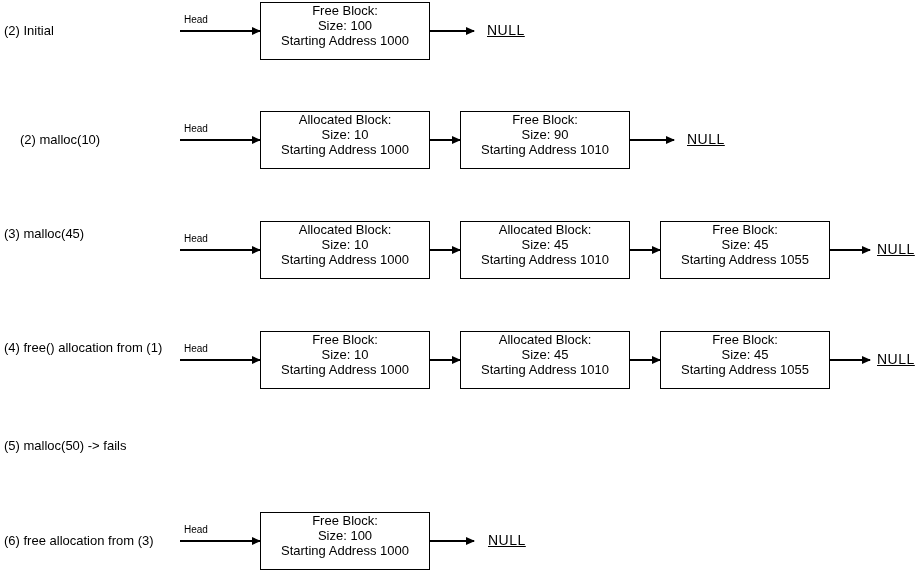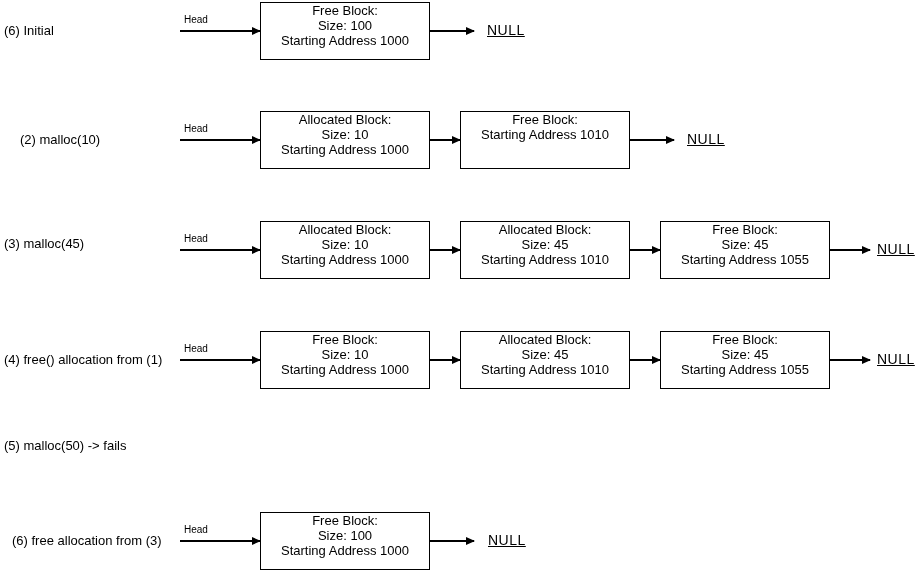--- a/index.html
+++ b/index.html
@@ -21,21 +21,21 @@
     position:absolute;width:170px;height:58px;box-sizing:border-box;
     border:1.5px solid #000;background:#fff;text-align:center;
     font-size:13px;line-height:15px;white-space:nowrap;
   }
 </style>
 </head>
 <body>
 
 <div class="canvas">
 
-  <div class="lbl" style="left:4px;top:23px">(6) Initial</div>
+  <div class="lbl" style="left:4px;top:23px">(2) Initial</div>
   <div class="head-lbl" style="left:184px;top:13px">Head</div>
   <div class="arrow" style="left:180px;top:30px;width:80px"></div>
   <div class="node" style="left:260px;top:2px">
     <div>Free Block:</div>
     <div>Size: 100</div>
     <div>Starting Address 1000</div>
   </div>
   <div class="arrow" style="left:430px;top:30px;width:44px"></div>
   <div class="null-lbl" style="left:487px;top:23px">NULL</div>
 
@@ -43,26 +43,27 @@
   <div class="head-lbl" style="left:184px;top:122px">Head</div>
   <div class="arrow" style="left:180px;top:139px;width:80px"></div>
   <div class="node" style="left:260px;top:111px">
     <div>Allocated Block:</div>
     <div>Size: 10</div>
     <div>Starting Address 1000</div>
   </div>
   <div class="arrow" style="left:430px;top:139px;width:30px"></div>
   <div class="node" style="left:460px;top:111px">
     <div>Free Block:</div>
+    <div>Size: 90</div>
     <div>Starting Address 1010</div>
   </div>
   <div class="arrow" style="left:630px;top:139px;width:44px"></div>
   <div class="null-lbl" style="left:687px;top:132px">NULL</div>
 
-  <div class="lbl" style="left:4px;top:236px">(3) malloc(45)</div>
+  <div class="lbl" style="left:4px;top:226px">(3) malloc(45)</div>
   <div class="head-lbl" style="left:184px;top:232px">Head</div>
   <div class="arrow" style="left:180px;top:249px;width:80px"></div>
   <div class="node" style="left:260px;top:221px">
     <div>Allocated Block:</div>
     <div>Size: 10</div>
     <div>Starting Address 1000</div>
   </div>
   <div class="arrow" style="left:430px;top:249px;width:30px"></div>
   <div class="node" style="left:460px;top:221px">
     <div>Allocated Block:</div>
@@ -71,21 +72,21 @@
   </div>
   <div class="arrow" style="left:630px;top:249px;width:30px"></div>
   <div class="node" style="left:660px;top:221px">
     <div>Free Block:</div>
     <div>Size: 45</div>
     <div>Starting Address 1055</div>
   </div>
   <div class="arrow" style="left:830px;top:249px;width:40px"></div>
   <div class="null-lbl" style="left:877px;top:242px">NULL</div>
 
-  <div class="lbl" style="left:4px;top:352px">(4) free() allocation from (1)</div>
+  <div class="lbl" style="left:4px;top:340px">(4) free() allocation from (1)</div>
   <div class="head-lbl" style="left:184px;top:342px">Head</div>
   <div class="arrow" style="left:180px;top:359px;width:80px"></div>
   <div class="node" style="left:260px;top:331px">
     <div>Free Block:</div>
     <div>Size: 10</div>
     <div>Starting Address 1000</div>
   </div>
   <div class="arrow" style="left:430px;top:359px;width:30px"></div>
   <div class="node" style="left:460px;top:331px">
     <div>Allocated Block:</div>
@@ -96,21 +97,21 @@
   <div class="node" style="left:660px;top:331px">
     <div>Free Block:</div>
     <div>Size: 45</div>
     <div>Starting Address 1055</div>
   </div>
   <div class="arrow" style="left:830px;top:359px;width:40px"></div>
   <div class="null-lbl" style="left:877px;top:352px">NULL</div>
 
   <div class="lbl" style="left:4px;top:438px">(5) malloc(50) -&gt; fails</div>
 
-  <div class="lbl" style="left:12px;top:533px">(6) free allocation from (3)</div>
+  <div class="lbl" style="left:4px;top:533px">(6) free allocation from (3)</div>
   <div class="head-lbl" style="left:184px;top:523px">Head</div>
   <div class="arrow" style="left:180px;top:540px;width:80px"></div>
   <div class="node" style="left:260px;top:512px">
     <div>Free Block:</div>
     <div>Size: 100</div>
     <div>Starting Address 1000</div>
   </div>
   <div class="arrow" style="left:430px;top:540px;width:44px"></div>
   <div class="null-lbl" style="left:488px;top:533px">NULL</div>
 

